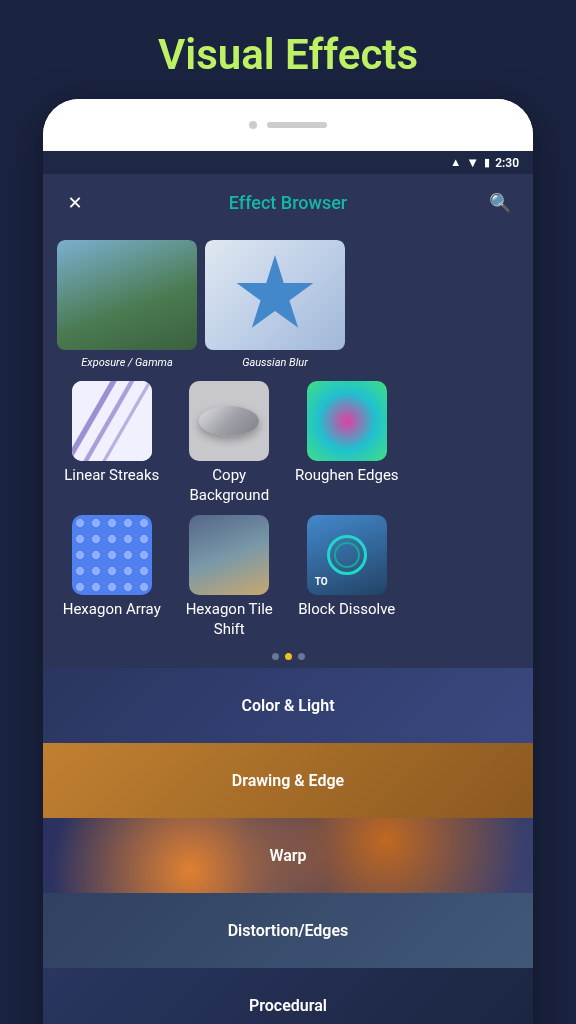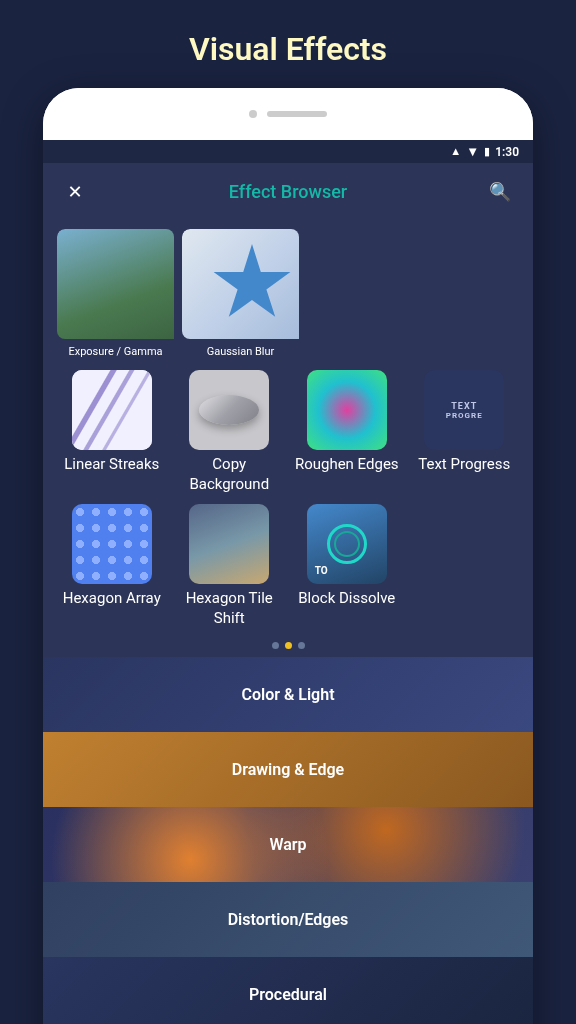--- a/index.html
+++ b/index.html
@@ -8,22 +8,22 @@
       min-height: 1024px;
       background: #1a2340;
       font-family: 'Roboto', Arial, sans-serif;
       display: flex;
       flex-direction: column;
       align-items: center;
       overflow-x: hidden;
     }
 
     .page-title {
-      color: #fef9c3;
-      font-size: 32px;
+      color: #bef264;
+      font-size: 42px;
       font-weight: 600;
       text-align: center;
       padding: 30px 0 20px 0;
     }
 
     .phone-frame {
       width: 490px;
       background: white;
       border-radius: 36px;
       overflow: hidden;
@@ -106,24 +106,25 @@
     .preview-row {
       display: flex;
       gap: 8px;
       padding: 0 14px 0 14px;
       margin-top: 10px;
       overflow-x: hidden;
     }
 
     .preview-card {
       flex: 0 0 auto;
-      width: 117px;
+      width: 140px;
       border-radius: 8px;
       overflow: hidden;
       position: relative;
+      font-style: italic;
     }
 
     .preview-thumb {
       width: 140px;
       height: 110px;
       border-radius: 8px;
       overflow: hidden;
       background: #444;
     }
 
@@ -389,21 +390,21 @@
     <div class="phone-speaker"></div>
   </div>
 
   <div class="screen">
 
     <div class="status-bar">
       <div class="status-icons">
         <span style="color:white;font-size:11px;">▲</span>
         <span style="color:white;font-size:13px;">▼</span>
         <span style="color:white;font-size:11px;">▮</span>
-        <span class="status-time">1:30</span>
+        <span class="status-time">2:30</span>
       </div>
     </div>
 
     <div class="top-bar">
       <div class="icon-btn">✕</div>
       <span class="top-bar-title">Effect Browser</span>
       <div class="icon-btn" style="font-size:18px;">🔍</div>
     </div>
 
     <div class="preview-row">
@@ -432,27 +433,20 @@
             <div class="copy-bg-shape"></div>
           </div>
           <div class="effect-name">Copy Background</div>
         </div>
 
         <div class="effect-item">
           <div class="effect-thumb thumb-roughen"></div>
           <div class="effect-name">Roughen Edges</div>
         </div>
 
-        <div class="effect-item">
-          <div class="effect-thumb thumb-text-progress">
-            <div class="text-prog-label">TEXT</div>
-            <div class="text-prog-label" style="font-size:8px;">PROGRE</div>
-          </div>
-          <div class="effect-name">Text Progress</div>
-        </div>
 
       </div>
     </div>
 
     <div class="grid-section" style="padding-top:0;">
       <div class="effect-grid">
 
         <div class="effect-item">
           <div class="effect-thumb thumb-hex-array">
             <div class="hex-dots"></div>

